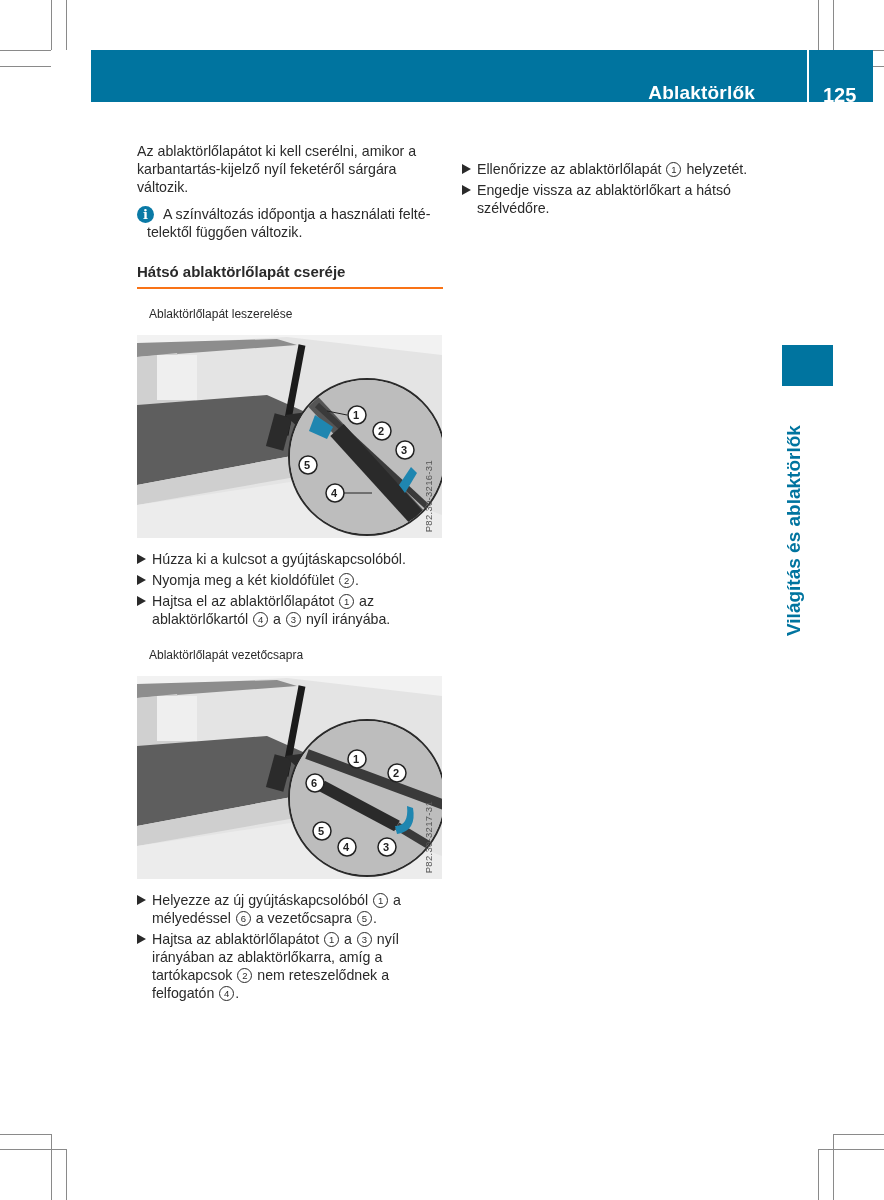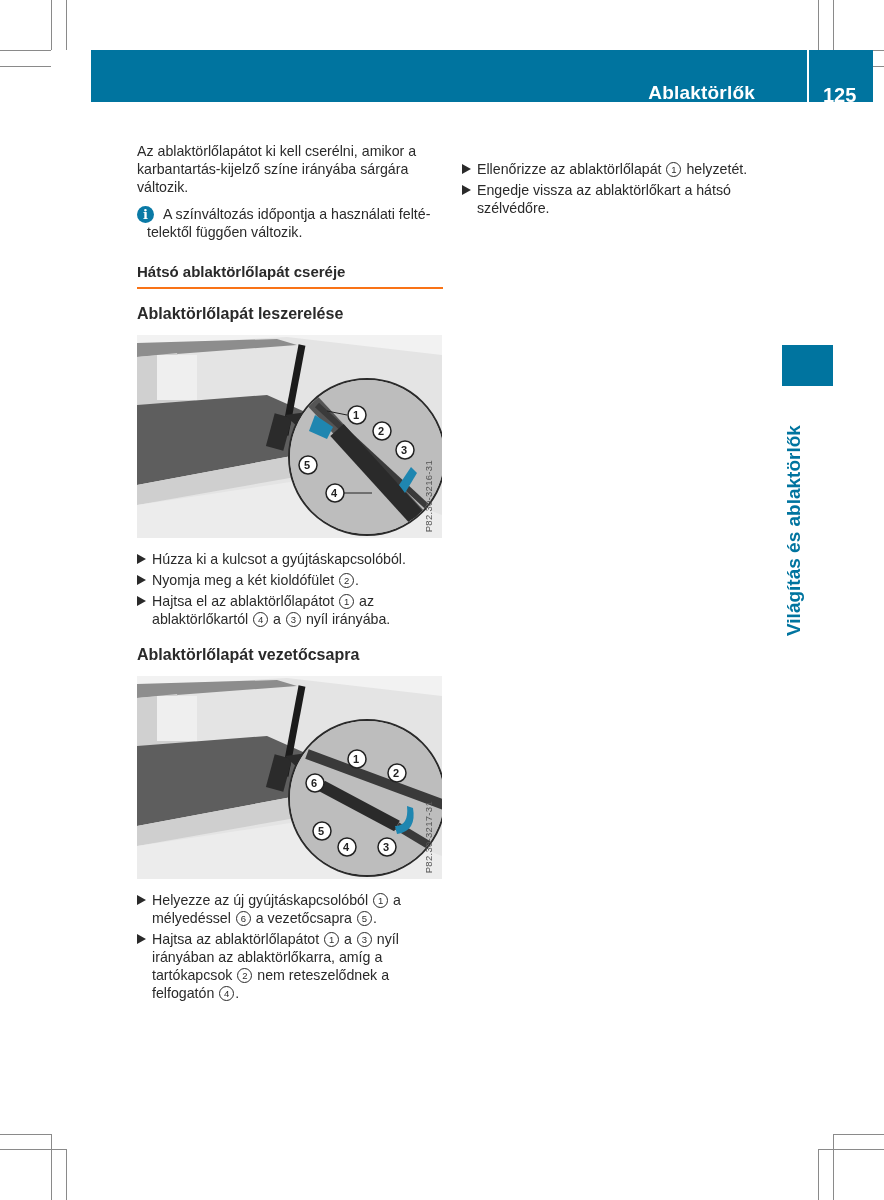--- a/index.html
+++ b/index.html
@@ -12,21 +12,21 @@
 
   .col { position:absolute; font-size:14.2px; line-height:18px; }
   .col-left { left:137px; top:142px; width:306px; }
   .col-right { left:462px; top:142px; width:320px; }
 
   p.body { margin:0 0 9px 0; }
   .info { position:relative; padding-left:26px; margin:0 0 22px 0; }
   .info-icon { position:absolute; left:0; top:1px; width:17px; height:17px; border-radius:50%; background:#0a7aa6; color:#fff; font-weight:bold; font-size:13px; line-height:17px; text-align:center; font-family:"DejaVu Serif", serif; }
 
   h2.section { margin:0; font-size:15px; font-weight:bold; padding-bottom:6px; border-bottom:2px solid #f97316; }
-  h3.sub { margin:16px 0 12px 0; font-size:16px; font-weight:bold; }
+  h3.sub { margin:16px 0 12px 12px; font-size:12px; font-weight:normal; }
 
   .figure { position:relative; width:305px; height:203px; background:linear-gradient(135deg,#d9d9d9 0%,#c4c4c4 40%,#e6e6e6 100%); overflow:hidden; }
   .fig-code { position:absolute; right:4px; bottom:6px; writing-mode:vertical-rl; transform:rotate(180deg); font-size:9.5px; color:#555; letter-spacing:0.3px; }
 
   ul.steps { list-style:none; margin:12px 0 0 0; padding:0; }
   ul.steps li { position:relative; padding-left:15px; margin-bottom:3px; }
   ul.steps li::before { content:""; position:absolute; left:0; top:4px; border-left:9px solid #2a2a2a; border-top:5px solid transparent; border-bottom:5px solid transparent; }
 
   .num { display:inline-block; width:13px; height:13px; border:1.3px solid #2a2a2a; border-radius:50%; font-size:9.5px; line-height:13px; text-align:center; vertical-align:1px; margin:0 1px; }
 
@@ -56,21 +56,21 @@
 <div class="header-bar">
   <span class="header-title">Ablaktörlők</span>
   <span class="header-divider"></span>
   <span class="header-page">125</span>
 </div>
 
 <div class="side-tab"></div>
 <div class="side-text">Világítás és ablaktörlők</div>
 
 <div class="col col-left">
-  <p class="body">Az ablaktörlőlapátot ki kell cserélni, amikor a karbantartás-kijelző színe irányába sárgára változik.</p>
+  <p class="body">Az ablaktörlőlapátot ki kell cserélni, amikor a karbantartás-kijelző nyíl feketéről sárgára változik.</p>
 
   <div class="info">
     <span class="info-icon">i</span>
     <span>A színváltozás időpontja a használati felté-</span><br>
     <span style="margin-left:-16px;text-align:right;">telektől függően változik.</span>
   </div>
 
   <h2 class="section">Hátsó ablaktörlőlapát cseréje</h2>
 
   <h3 class="sub">Ablaktörlőlapát leszerelése</h3>

